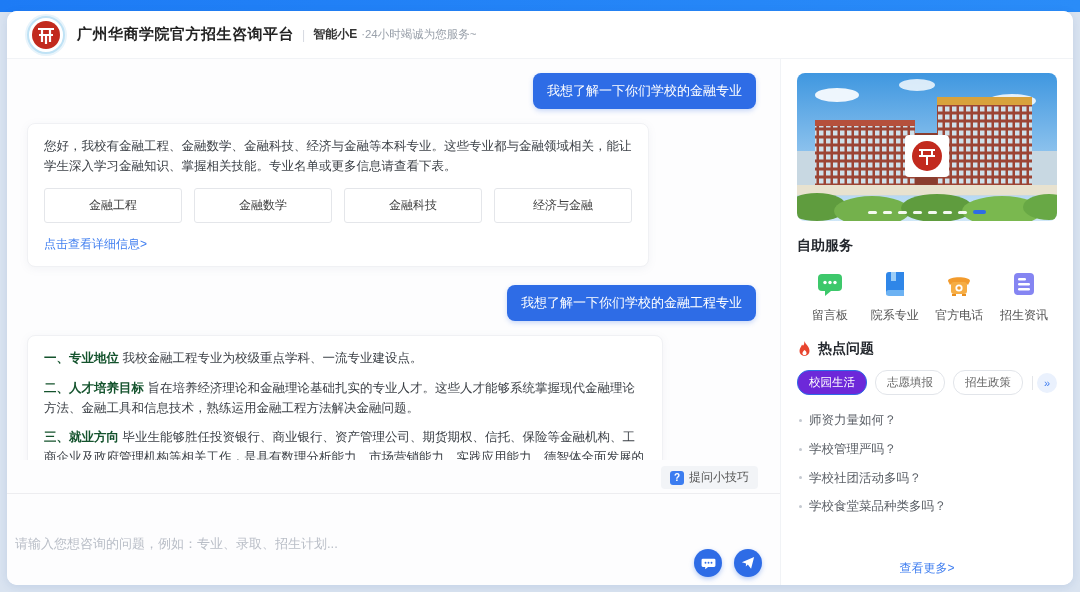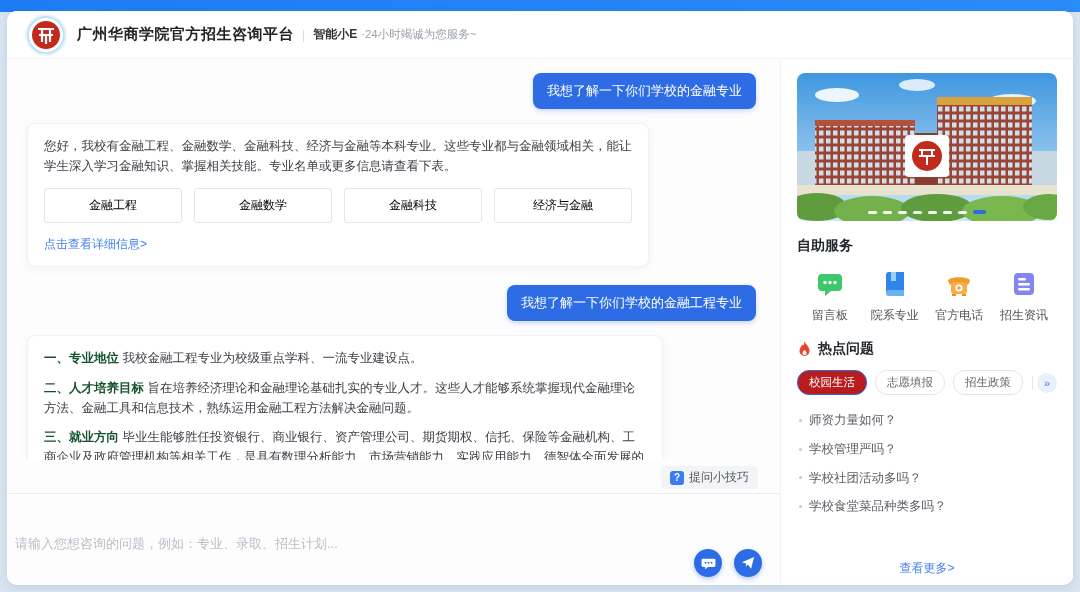--- a/index.html
+++ b/index.html
@@ -21,21 +21,21 @@
   
   .main { flex:1; display:flex; min-height:0; }
   .chat-col { flex:1; display:flex; flex-direction:column; min-width:0; border-right:1px solid #f1f3f6; background:#fdfdfe; }
   .side-col { width:292px; flex:0 0 292px; padding:14px 16px 10px 16px; position:relative; background:#fff; }
 
   
   .messages { flex:1; padding:8px 22px 0 20px; overflow:hidden; display:flex; flex-direction:column; }
   .bubble-user { align-self:flex-end; background:#2e6ce6; color:#fff; font-size:13px; padding:9px 14px; border-radius:8px; margin:6px 2px 0 0; box-shadow:0 2px 5px rgba(46,108,230,.25); }
   .bot-card { background:#fff; border:1px solid #f0f1f4; border-radius:8px; box-shadow:0 2px 8px rgba(120,130,150,.08); padding:12px 16px; margin-top:14px; max-width:622px; font-size:12.5px; color:#3a3f45; line-height:1.62; }
   .major-row { display:flex; gap:12px; margin-top:11px; }
-  .major-btn { flex:1; border:1px solid #e4e6ea; background:#fff; border-radius:3px; font-size:12px; color:#000000; text-align:center; padding:7px 12px; cursor:pointer; }
+  .major-btn { flex:1; border:1px solid #e4e6ea; background:#fff; border-radius:3px; font-size:12px; color:#404040; text-align:center; padding:7px 12px; cursor:pointer; }
   .detail-link { display:inline-block; margin-top:12px; font-size:12px; color:#3f7ef0; cursor:pointer; }
   .para { margin-top:9px; }
   .para:first-child { margin-top:0; }
   .para b { color:#14532d; }
   .tips-row { display:flex; justify-content:flex-end; padding:6px 22px 4px 0; }
   .tips-pill { display:flex; align-items:center; gap:5px; background:#f2f4f7; border-radius:4px; padding:3px 9px; font-size:12px; color:#555; cursor:pointer; }
   .q-badge { width:14px; height:14px; border-radius:3px; background:#3b7cf0; color:#fff; font-size:10px; font-weight:bold; display:flex; align-items:center; justify-content:center; }
 
   .input-zone { flex:0 0 auto; border-top:1px solid #ededf0; padding:8px 14px 10px 8px; position:relative; height:92px; }
   .chat-input { width:100%; height:44px; border:none; outline:none; resize:none; font-size:13px; color:#333; font-family:inherit; background:transparent;margin-top:33px; }
@@ -48,21 +48,21 @@
   .dots { position:absolute; bottom:7px; left:50%; transform:translateX(-50%); display:flex; gap:6px; align-items:center; }
   .dot { width:9px; height:3px; border-radius:2px; background:rgba(255,255,255,.92); }
   .dot.active { width:13px; height:4px; background:#2e6ce6; }
 
   .sec-title { font-size:14px; font-weight:bold; color:#24282e; margin-top:16px; display:flex; align-items:center; gap:6px; }
   .services { display:flex; justify-content:space-between; margin-top:14px; padding:0 4px;align-items:flex-end; }
   .svc { display:flex; flex-direction:column; align-items:center; gap:8px; font-size:12px; color:#555; cursor:pointer; width:58px; }
 
   .tabs-row { display:flex; align-items:center; gap:8px; margin-top:12px; }
   .tab-pill { font-size:11.5px; padding:4px 11px; border-radius:12px; cursor:pointer; border:1px solid #e2e5ea; color:#666; background:#fff; white-space:nowrap; }
-  .tab-pill.active { background:#b91c1c; border-color:#2e6ce6; color:#fff; }
+  .tab-pill.active { background:#6d28d9; border-color:#2e6ce6; color:#fff; }
   .tabs-more { margin-left:auto; display:flex; align-items:center; gap:4px; }
   .vdash { width:1px; height:14px; background:#e4e6ea; }
   .more-circ { width:20px; height:20px; border-radius:50%; background:#eaf1fd; color:#3f7ef0; font-size:11px; display:flex; align-items:center; justify-content:center; cursor:pointer; }
 
   .q-list { margin-top:6px; }
   .q-item { display:flex; align-items:center; gap:7px; font-size:12.5px; color:#5a5f66; padding:10px 0 0 2px; cursor:pointer; line-height:1.5;text-align:center; }
   .q-item .bullet { width:3px; height:3px; border-radius:50%; background:#c4c9d0; flex:0 0 auto; }
 
   .more-link { position:absolute; bottom:8px; left:0; width:100%; text-align:center; font-size:12px; color:#3f7ef0; cursor:pointer; }
 </style>

